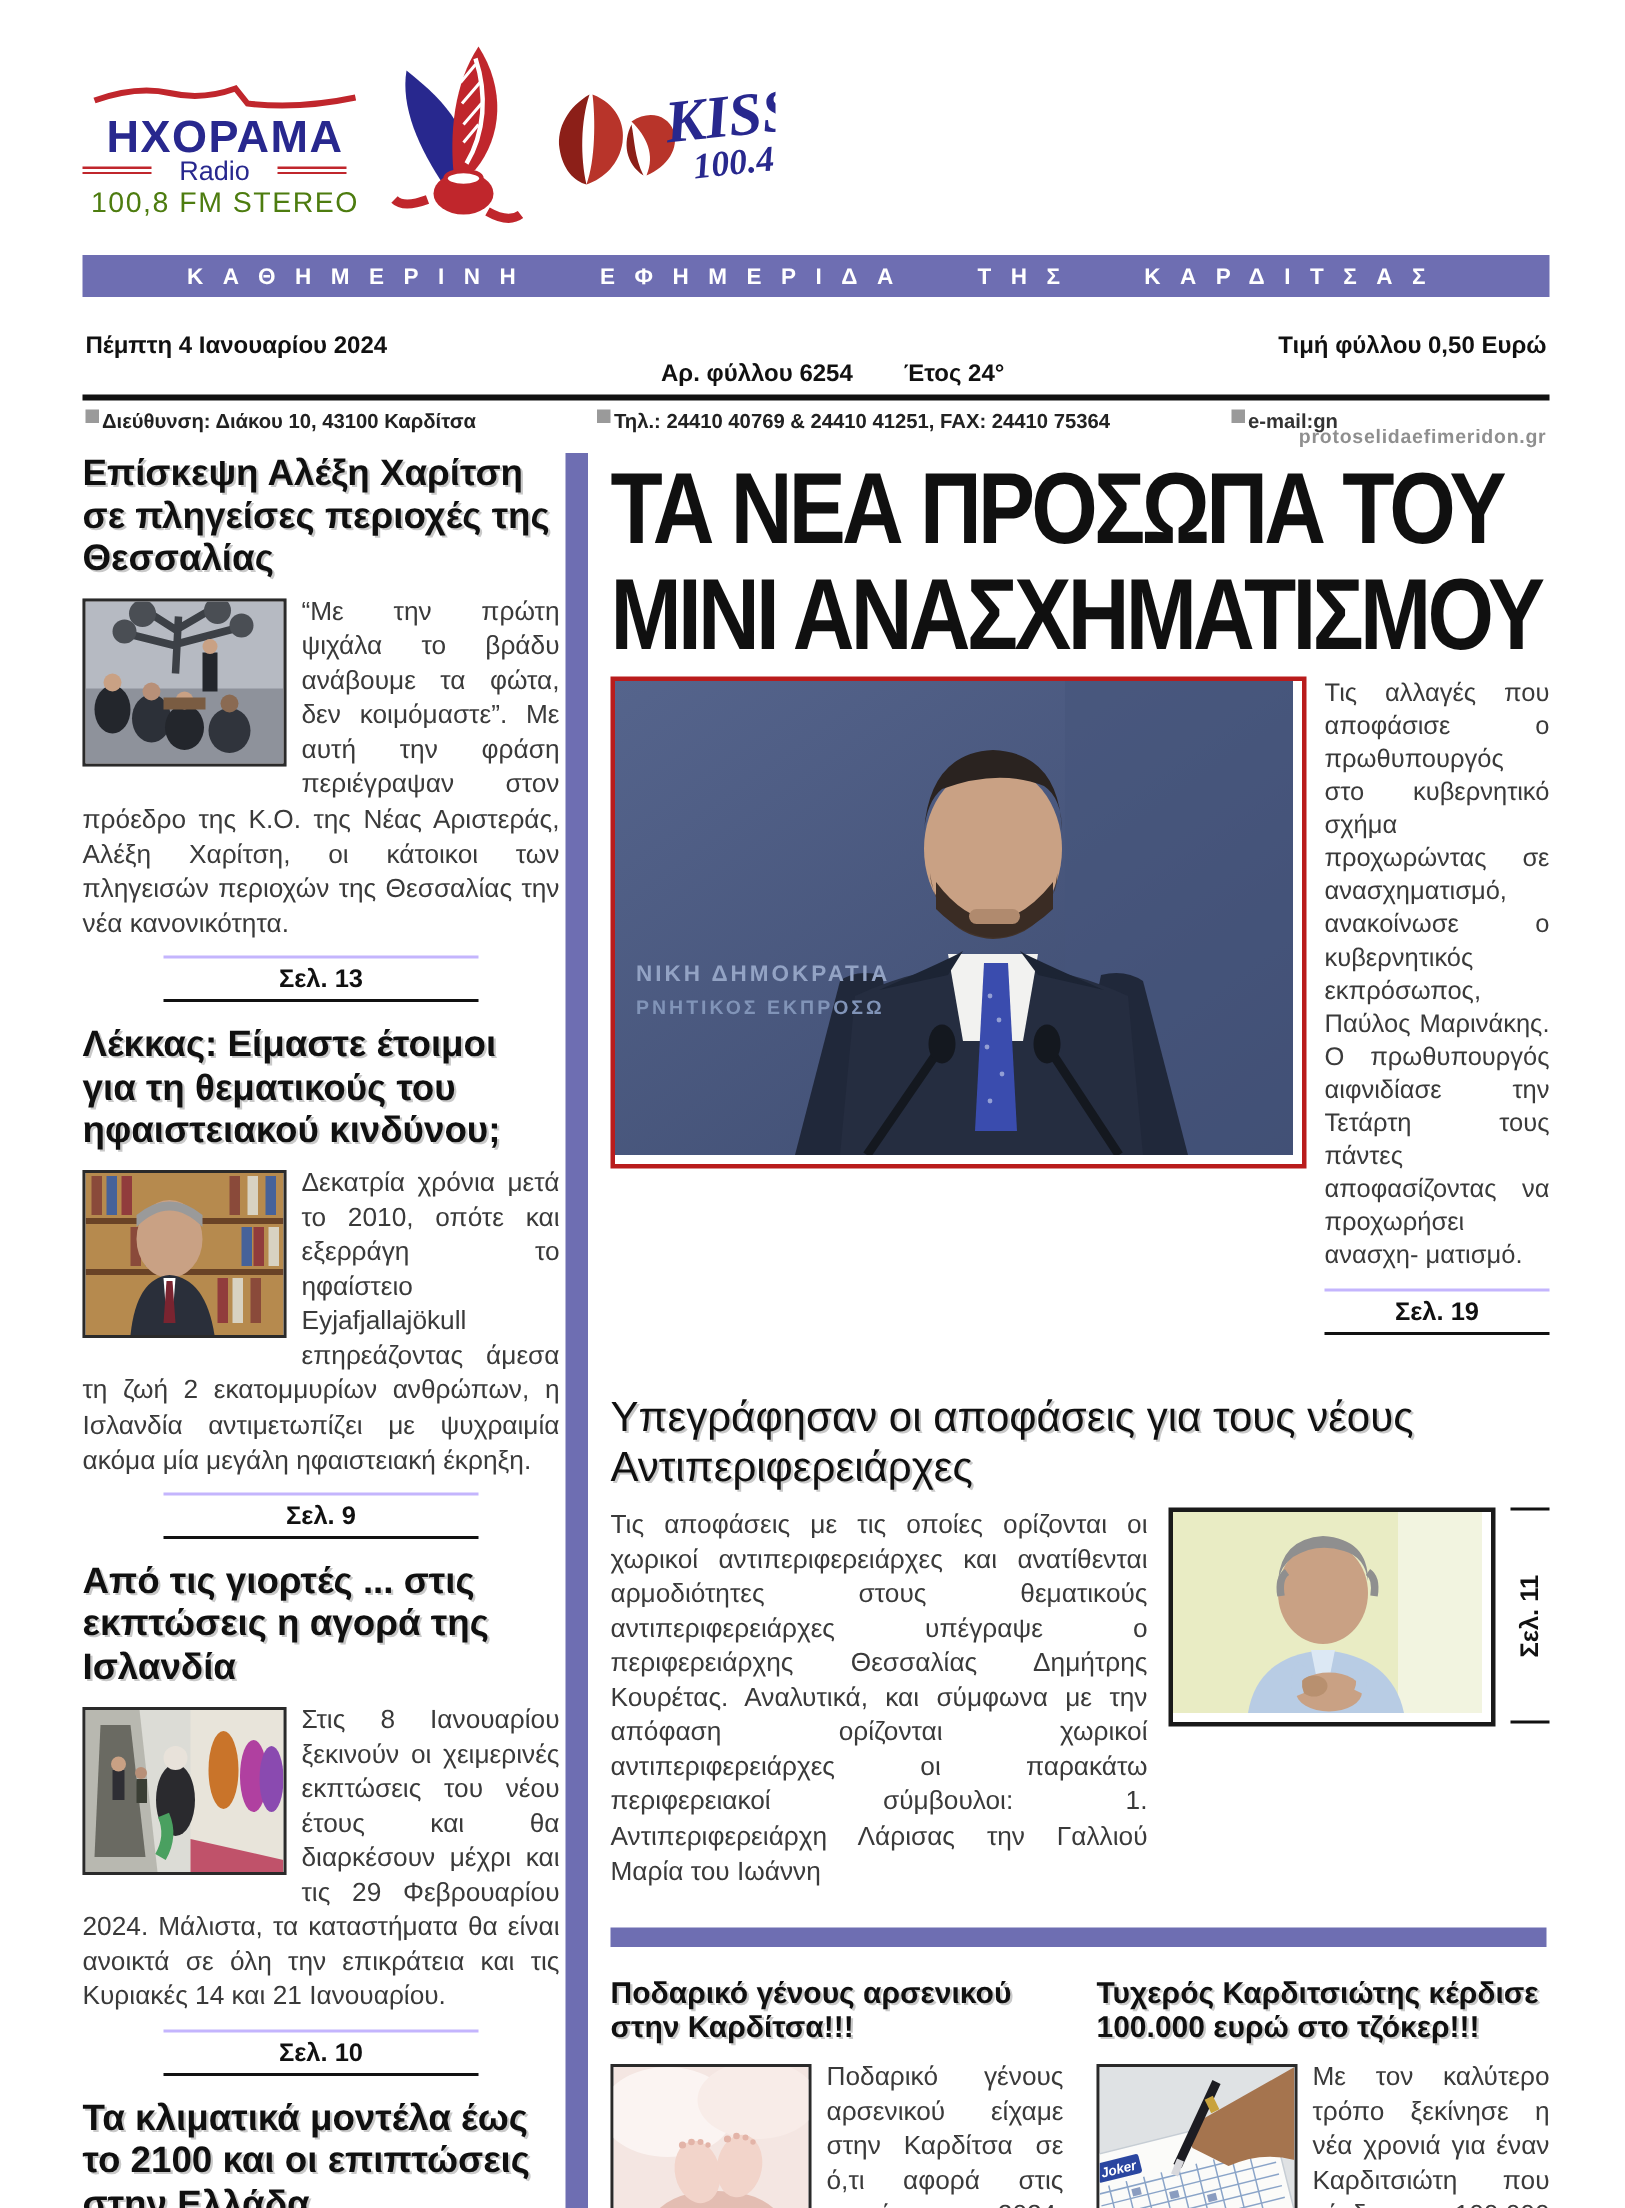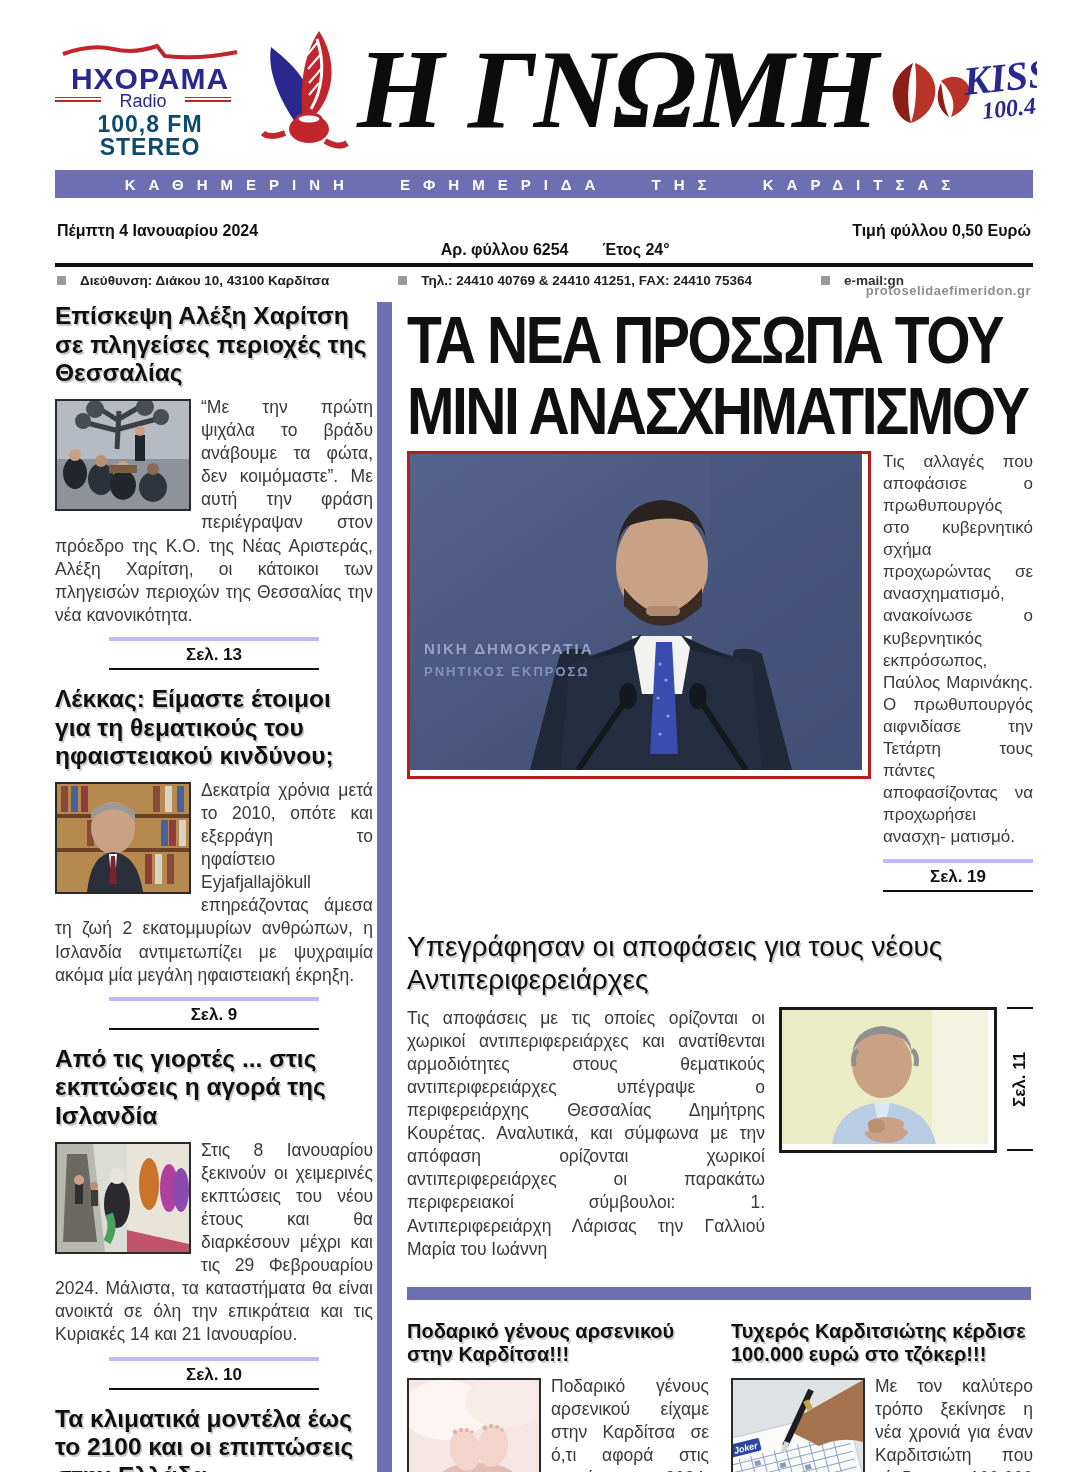--- a/index.html
+++ b/index.html
@@ -7,49 +7,49 @@
   .page{padding:0 50px 0 55px;position:relative;}
 
   
   .hdr-top{height:170px;display:flex;align-items:center;position:relative;}
   .radio-logo{width:190px;flex:0 0 auto;text-align:center;line-height:1;margin-top:28px;}
   .radio-wave{display:block;margin:0 auto 2px;}
   .radio-name{font-weight:bold;font-size:30px;color:#28288e;letter-spacing:1px;}
   .radio-sub{display:flex;align-items:center;gap:18px;justify-content:flex-end;padding-right:14px;margin-top:-2px;}
   .radio-sub .rlines{flex:1;height:7px;background:repeating-linear-gradient(#c0262c 0 1.5px,#fff 1.5px 3.5px);}
   .radio-sub .rtxt{font-size:18px;color:#28288e;}
-  .radio-freq{font-weight:bold;font-size:23px;color:#0c4a6e;margin-top:3px;letter-spacing:1px;}
+  .radio-freq{font-weight:normal;font-size:19px;color:#4d7c0f;margin-top:3px;letter-spacing:1px;}
   .quill{flex:0 0 auto;margin:10px 6px 0 14px;}
   .masthead-title{flex:1;text-align:center;font-family:"Liberation Serif","DejaVu Serif",serif;font-style:italic;font-weight:bold;font-size:112px;color:#0c0c0c;letter-spacing:-2px;margin-top:8px;white-space:nowrap;}
   .kiss-logo{flex:0 0 auto;width:160px;position:relative;margin-top:20px;}
 
   .band{background:#6e6eb2;color:#fff;font-weight:bold;font-size:15px;letter-spacing:13px;word-spacing:26px;text-align:center;padding:6px 0 5px;white-space:nowrap;overflow:hidden;}
   .daterow{display:flex;justify-content:space-between;align-items:center;font-weight:bold;font-size:16px;color:#111;padding:5px 2px 4px;gap:31px;}
   .daterow .mid{display:flex;gap:34px;}
   .blackrule{height:4px;background:#111;}
   .contactrow{display:flex;justify-content:space-between;align-items:center;font-size:13.5px;font-weight:bold;color:#222;padding:6px 2px 8px;position:relative;}
-  .citem{display:flex;align-items:center;gap:14px;}
+  .citem{display:flex;align-items:flex-start;gap:2px;}
   .sq{width:9px;height:9px;background:#9a9a9a;display:inline-block;}
   .watermark{position:absolute;right:0;top:10px;color:#8f8f8f;font-size:13px;font-weight:bold;letter-spacing:.5px;}
   .email-wrap{position:relative;width:210px;}
   .email-blur{color:#333;}
 
   
   .content{display:flex;align-items:stretch;margin-top:6px;}
   .leftcol{width:318px;flex:0 0 auto;}
   .vbar{width:15px;flex:0 0 auto;background:#6e6eb2;margin-left:4px;}
   .maincol{flex:1;padding-left:15px;min-width:0;}
 
   
   .teaser{margin-bottom:15px;}
   .t-title{font-weight:bold;font-size:24.5px;line-height:1.17;color:#101010;text-shadow:1.5px 1.5px 0 #c9c9c9;margin:0 0 8px;}
   .t-body{font-size:17.5px;line-height:1.32;text-align:justify;color:#3a3a3a;}
   .thumb{float:left;width:132px;height:108px;border:2px solid #2a2a2a;margin:3px 10px 4px 0;overflow:hidden;position:relative;background:#ccc;}
   .thumb svg{display:block;}
-  .pagelab{width:66%;margin:10px auto 0;text-align:center;font-weight:bold;font-size:17px;color:#111;border-top:4px solid #c4b5fd;border-bottom:2px solid #111;padding:4px 0 3px;}
+  .pagelab{width:66%;margin:10px auto 0;text-align:center;font-weight:bold;font-size:17px;color:#111;border-top:2px solid #c4b5fd;border-bottom:2px solid #111;padding:4px 0 3px;}
 
   
   .lead-headline{font-weight:bold;font-size:57px;line-height:1.06;letter-spacing:-2.5px;color:#101010;margin:2px 0 12px;text-align:left;transform:scale(1,1.18);transform-origin:left top;white-space:nowrap;}
   .lead-row{display:flex;gap:12px;margin-top:26px;}
   .lead-photo{width:458px;height:322px;flex:0 0 auto;border:3px solid #b91c1c;position:relative;overflow:hidden;}
   .lead-aside{flex:1;min-width:0;}
   .lead-aside .t-body{font-size:17px;line-height:1.3;}
 
   
   .mid{margin-top:38px;}
@@ -91,21 +91,20 @@
       <path d="M12 18 C40 40 58 62 50 88 L38 96 C20 70 8 42 12 18 Z" fill="#28288e"></path>
       <path d="M60 2 C78 30 76 62 58 84 L44 92 C40 60 44 26 60 2 Z" fill="#c0262c"></path>
       <path d="M58 10 C66 34 64 60 52 80" fill="none" stroke="#fff" stroke-width="3"></path>
       <path d="M58 14 L48 26 M61 26 L49 40 M62 40 L50 54 M60 54 L50 66" stroke="#fff" stroke-width="2"></path>
       <ellipse cx="50" cy="100" rx="20" ry="14" fill="#c0262c"></ellipse>
       <ellipse cx="50" cy="90" rx="12" ry="5" fill="#fff" stroke="#c0262c" stroke-width="3"></ellipse>
       <path d="M26 104 Q10 110 4 104" stroke="#c0262c" stroke-width="6" fill="none"></path>
       <path d="M66 112 Q80 120 88 114" stroke="#c0262c" stroke-width="6" fill="none"></path>
     </svg>
 
-    <div class="masthead-title">Η ΓΝΩΜΗ</div>
 
     <div class="kiss-logo">
       <svg width="160" height="100" viewBox="0 0 160 100">
         <path d="M38 20 C54 26 60 40 58 52 C56 66 46 76 34 80 C40 64 40 36 38 20 Z" fill="#b8342a"></path>
         <path d="M36 20 C22 28 14 42 16 56 C18 70 26 78 34 80 C30 62 30 38 36 20 Z" fill="#8c1f18"></path>
         <path d="M64 38 C76 30 88 34 92 44 C96 56 88 68 74 74 C80 60 74 48 64 38 Z" fill="#b8342a"></path>
         <path d="M64 40 C58 52 60 66 72 74 C66 62 66 50 64 40 Z" fill="#8c1f18"></path>
         <text x="88" y="52" font-family="Liberation Serif, DejaVu Serif, serif" font-style="italic" font-weight="bold" font-size="40" fill="#28288e" transform="rotate(-6 88 52)">KISS</text>
         <text x="106" y="76" font-family="Liberation Serif, DejaVu Serif, serif" font-style="italic" font-weight="bold" font-size="24" fill="#28288e" transform="rotate(-6 106 76)">100.4</text>
       </svg>

